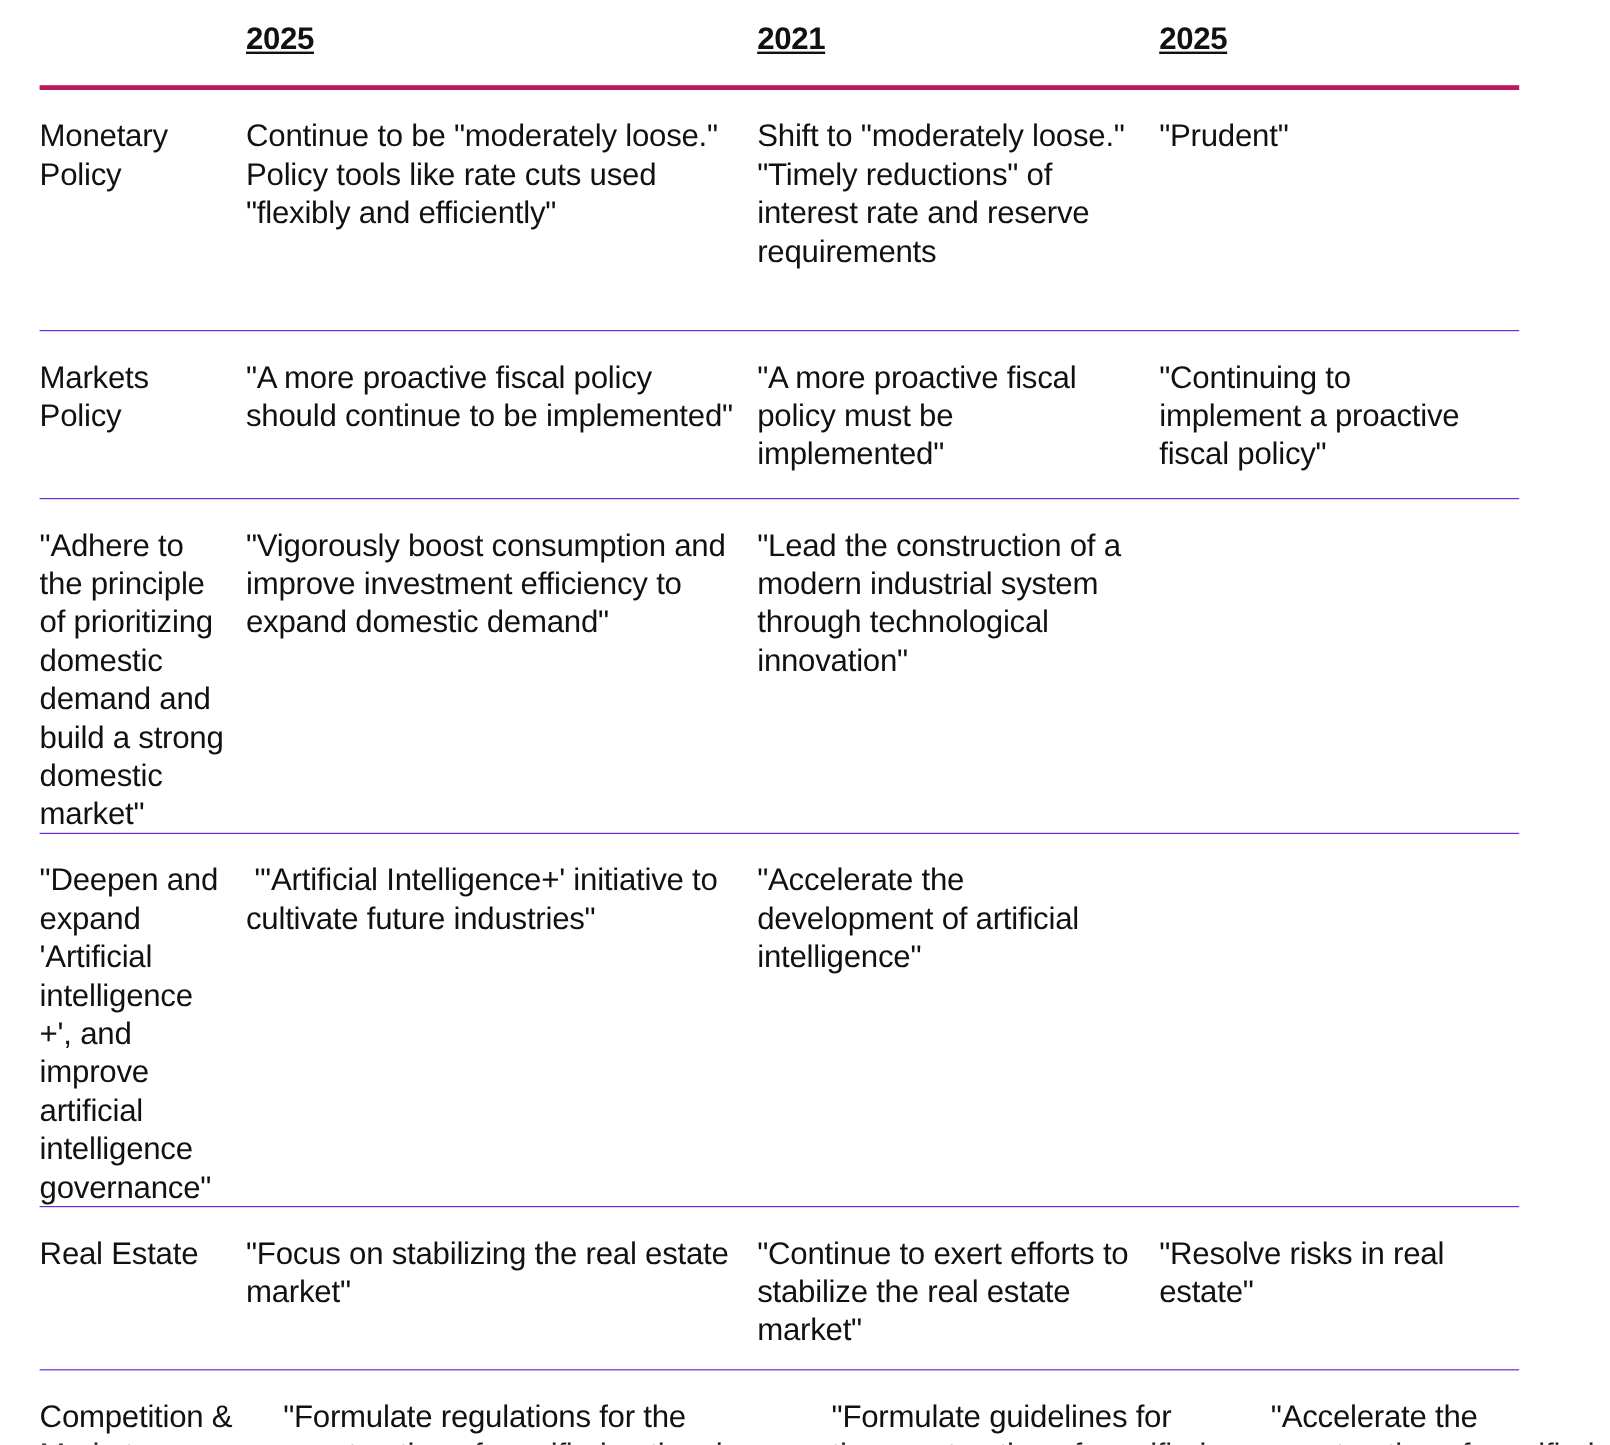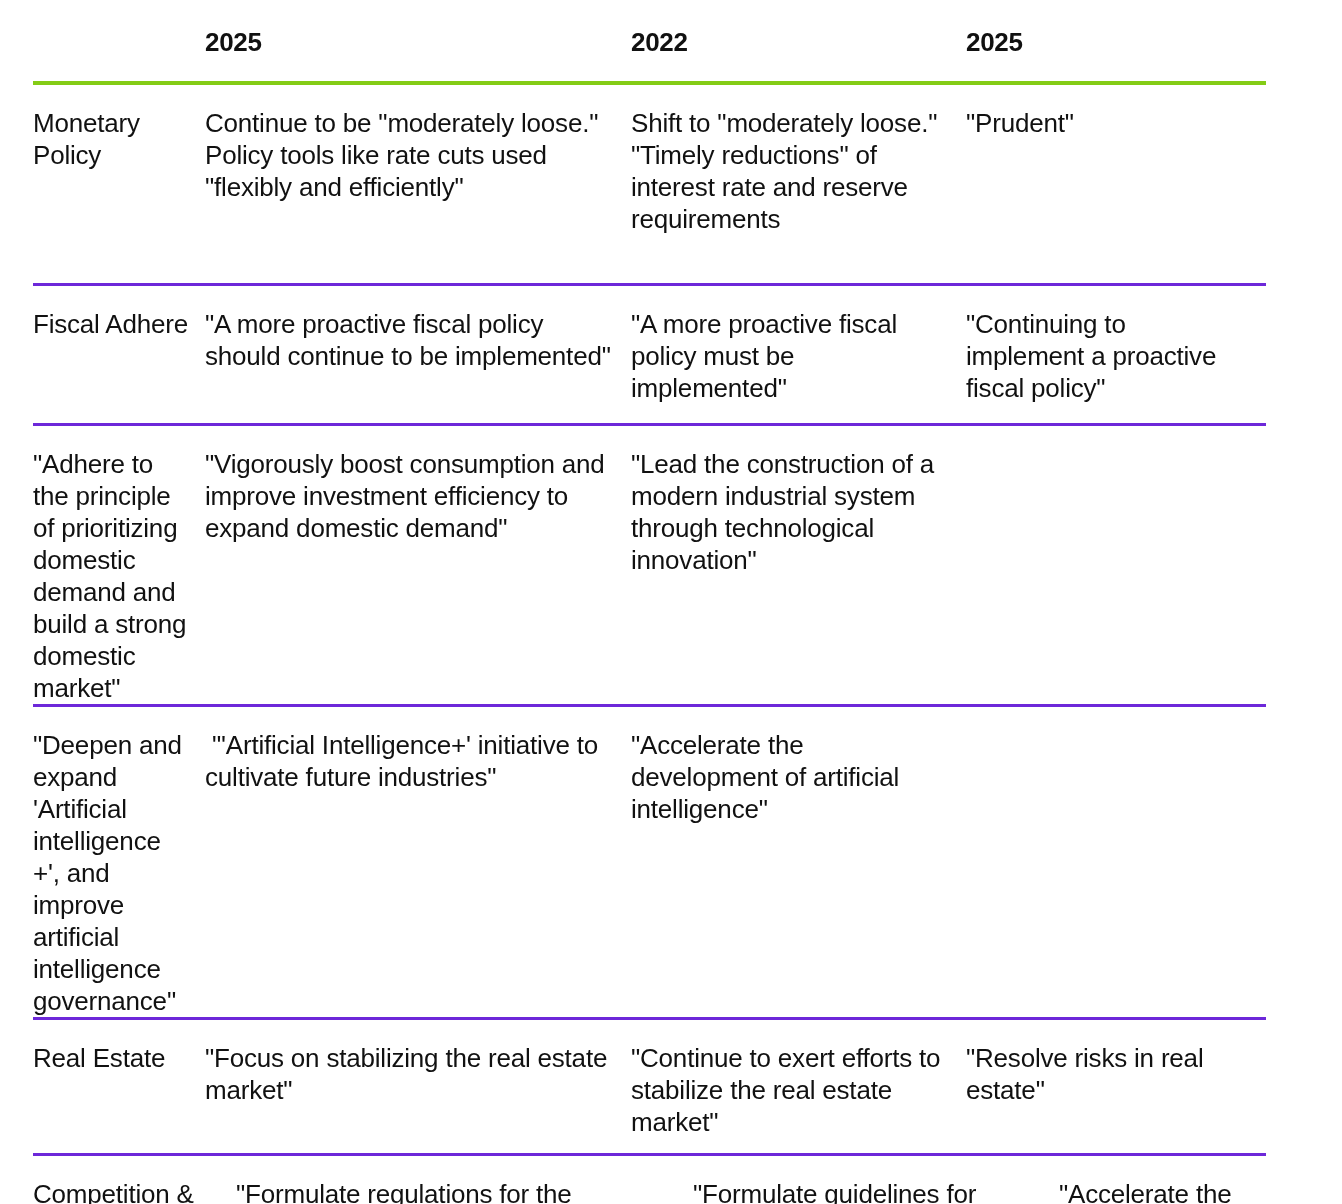--- a/index.html
+++ b/index.html
@@ -11,35 +11,36 @@
     font-family: "Liberation Sans", "DejaVu Sans", sans-serif;
     color: #111111;
   }
   .table-wrap {
     margin-left: 33px;
     width: 1233px;
   }
   .header-row {
     display: grid;
     grid-template-columns: 172px 426px 335px 300px;
-    padding-top: 26px;
-    border-bottom: 4px solid #84cc16;
+    padding-top: 16px;
+    border-bottom: 4px solid #be185d;
+    text-decoration: underline;
   }
   .header-cell {
     font-size: 26px;
     font-weight: 700;
     line-height: 32px;
     padding-bottom: 23px;
     letter-spacing: -0.3px;
     color: #111111;
   }
   .row {
     display: grid;
     grid-template-columns: 172px 426px 335px 300px;
-    border-bottom: 3px solid #6d28d9;
+    border-bottom: 1px solid #6d28d9;
     padding-top: 22px;
   }
   .row.no-rule { border-bottom: none; gap: 31px; }
   .row-1 { min-height: 201px; }
   .row-2 { min-height: 140px; }
   .row-3 { min-height: 202px; }
   .row-4 { min-height: 169px; }
   .row-5 { min-height: 136px; }
   .row-6 { min-height: 186px; }
   .cell, .row-label {
@@ -61,33 +62,33 @@
   }
 </style>
 </head>
 <body>
 
 <div class="table-wrap">
 
   <div class="header-row">
     <div class="header-cell"></div>
     <div class="header-cell">2025</div>
-    <div class="header-cell">2022</div>
+    <div class="header-cell">2021</div>
     <div class="header-cell">2025</div>
   </div>
 
   <div class="row row-1">
     <div class="row-label">Monetary Policy</div>
     <div class="cell">Continue to be "moderately loose." Policy tools like rate cuts used "flexibly and efficiently"</div>
     <div class="cell">Shift to "moderately loose." "Timely reductions" of interest rate and reserve requirements</div>
     <div class="cell">"Prudent"</div>
   </div>
 
   <div class="row row-2">
-    <div class="row-label">Fiscal Adhere</div>
+    <div class="row-label">Markets Policy</div>
     <div class="cell">"A more proactive fiscal policy should continue to be implemented"</div>
     <div class="cell">"A more proactive fiscal policy must be implemented"</div>
     <div class="cell">"Continuing to implement a proactive fiscal policy"</div>
   </div>
 
   <div class="row row-3">
     <div class="cell">"Adhere to the principle of prioritizing domestic demand and build a strong domestic market"</div>
     <div class="cell">"Vigorously boost consumption and improve investment efficiency to expand domestic demand"</div>
     <div class="cell">"Lead the construction of a modern industrial system through technological innovation"</div>
   </div>

